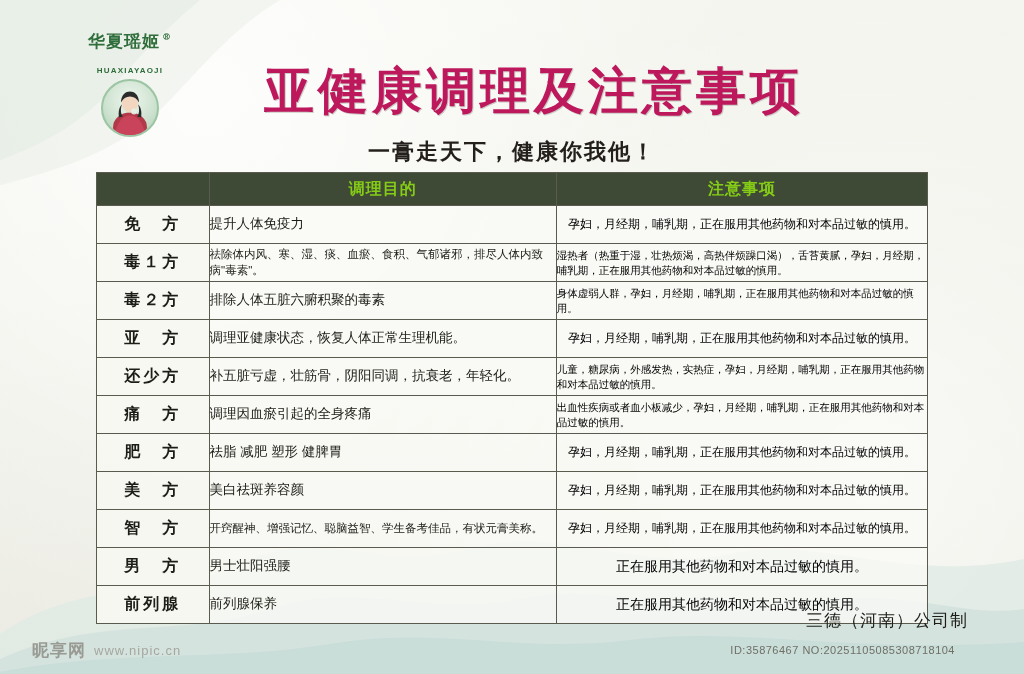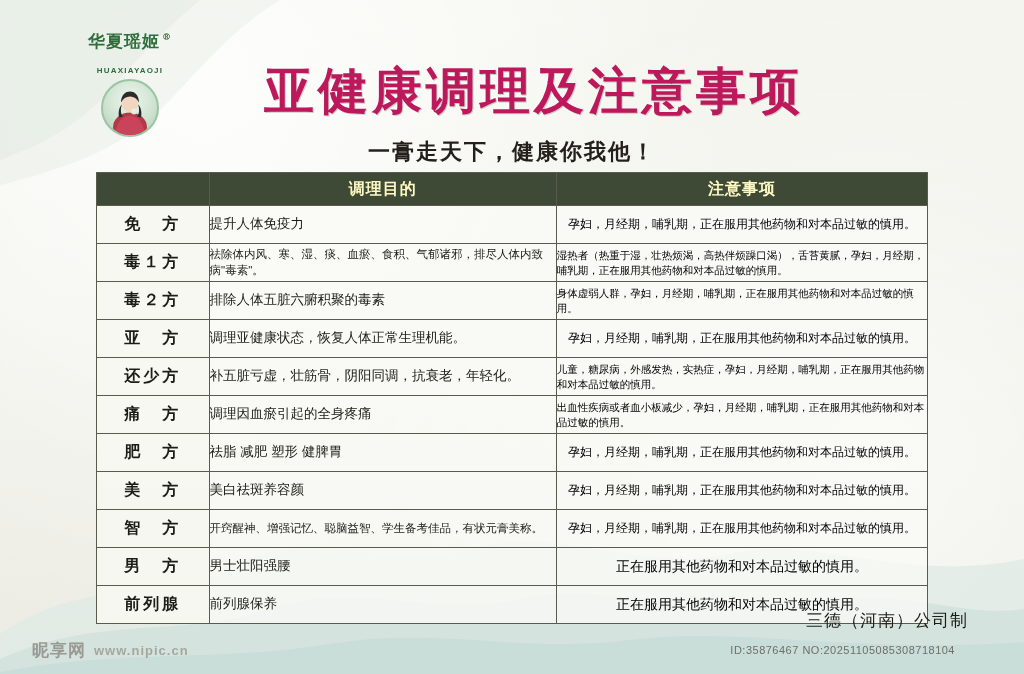--- a/index.html
+++ b/index.html
@@ -130,21 +130,21 @@
     border-collapse: collapse;
     background: rgba(250,250,246,0.78);
   }
   table.main-table th,
   table.main-table td {
     border: 1px solid #5a5a4e;
     padding: 0;
   }
   thead th {
     background: #3f4a36;
-    color: #fef9c3;
+    color: #84cc16;
     height: 32px;
     font-size: 16px;
     font-weight: bold;
     font-family: "DejaVu Serif", serif;
     letter-spacing: 1px;
   }
   th.col-name { width: 112px; }
   th.col-purpose { width: 348px; }
   th.col-notes { width: 372px; }
 
@@ -207,21 +207,20 @@
     font-weight: bold;
     color: #8e8e86;
     letter-spacing: 1px;
     font-family: "DejaVu Serif", serif;
     padding-left: 18px;
   }
   .wm-url {
     font-size: 13px;
     color: #9d9d95;
     letter-spacing: 1px;
-    font-weight: bold;
   }
 </style>
 </head>
 <body>
 
 <div class="poster">
   <div class="paper-texture"></div>
 
   <svg class="corner-wash" viewBox="0 0 280 200" preserveAspectRatio="none">
     <path d="M0,0 L280,0 C230,30 200,70 160,110 C120,150 60,170 0,185 Z" fill="#e9efe7" opacity="0.55"></path>

